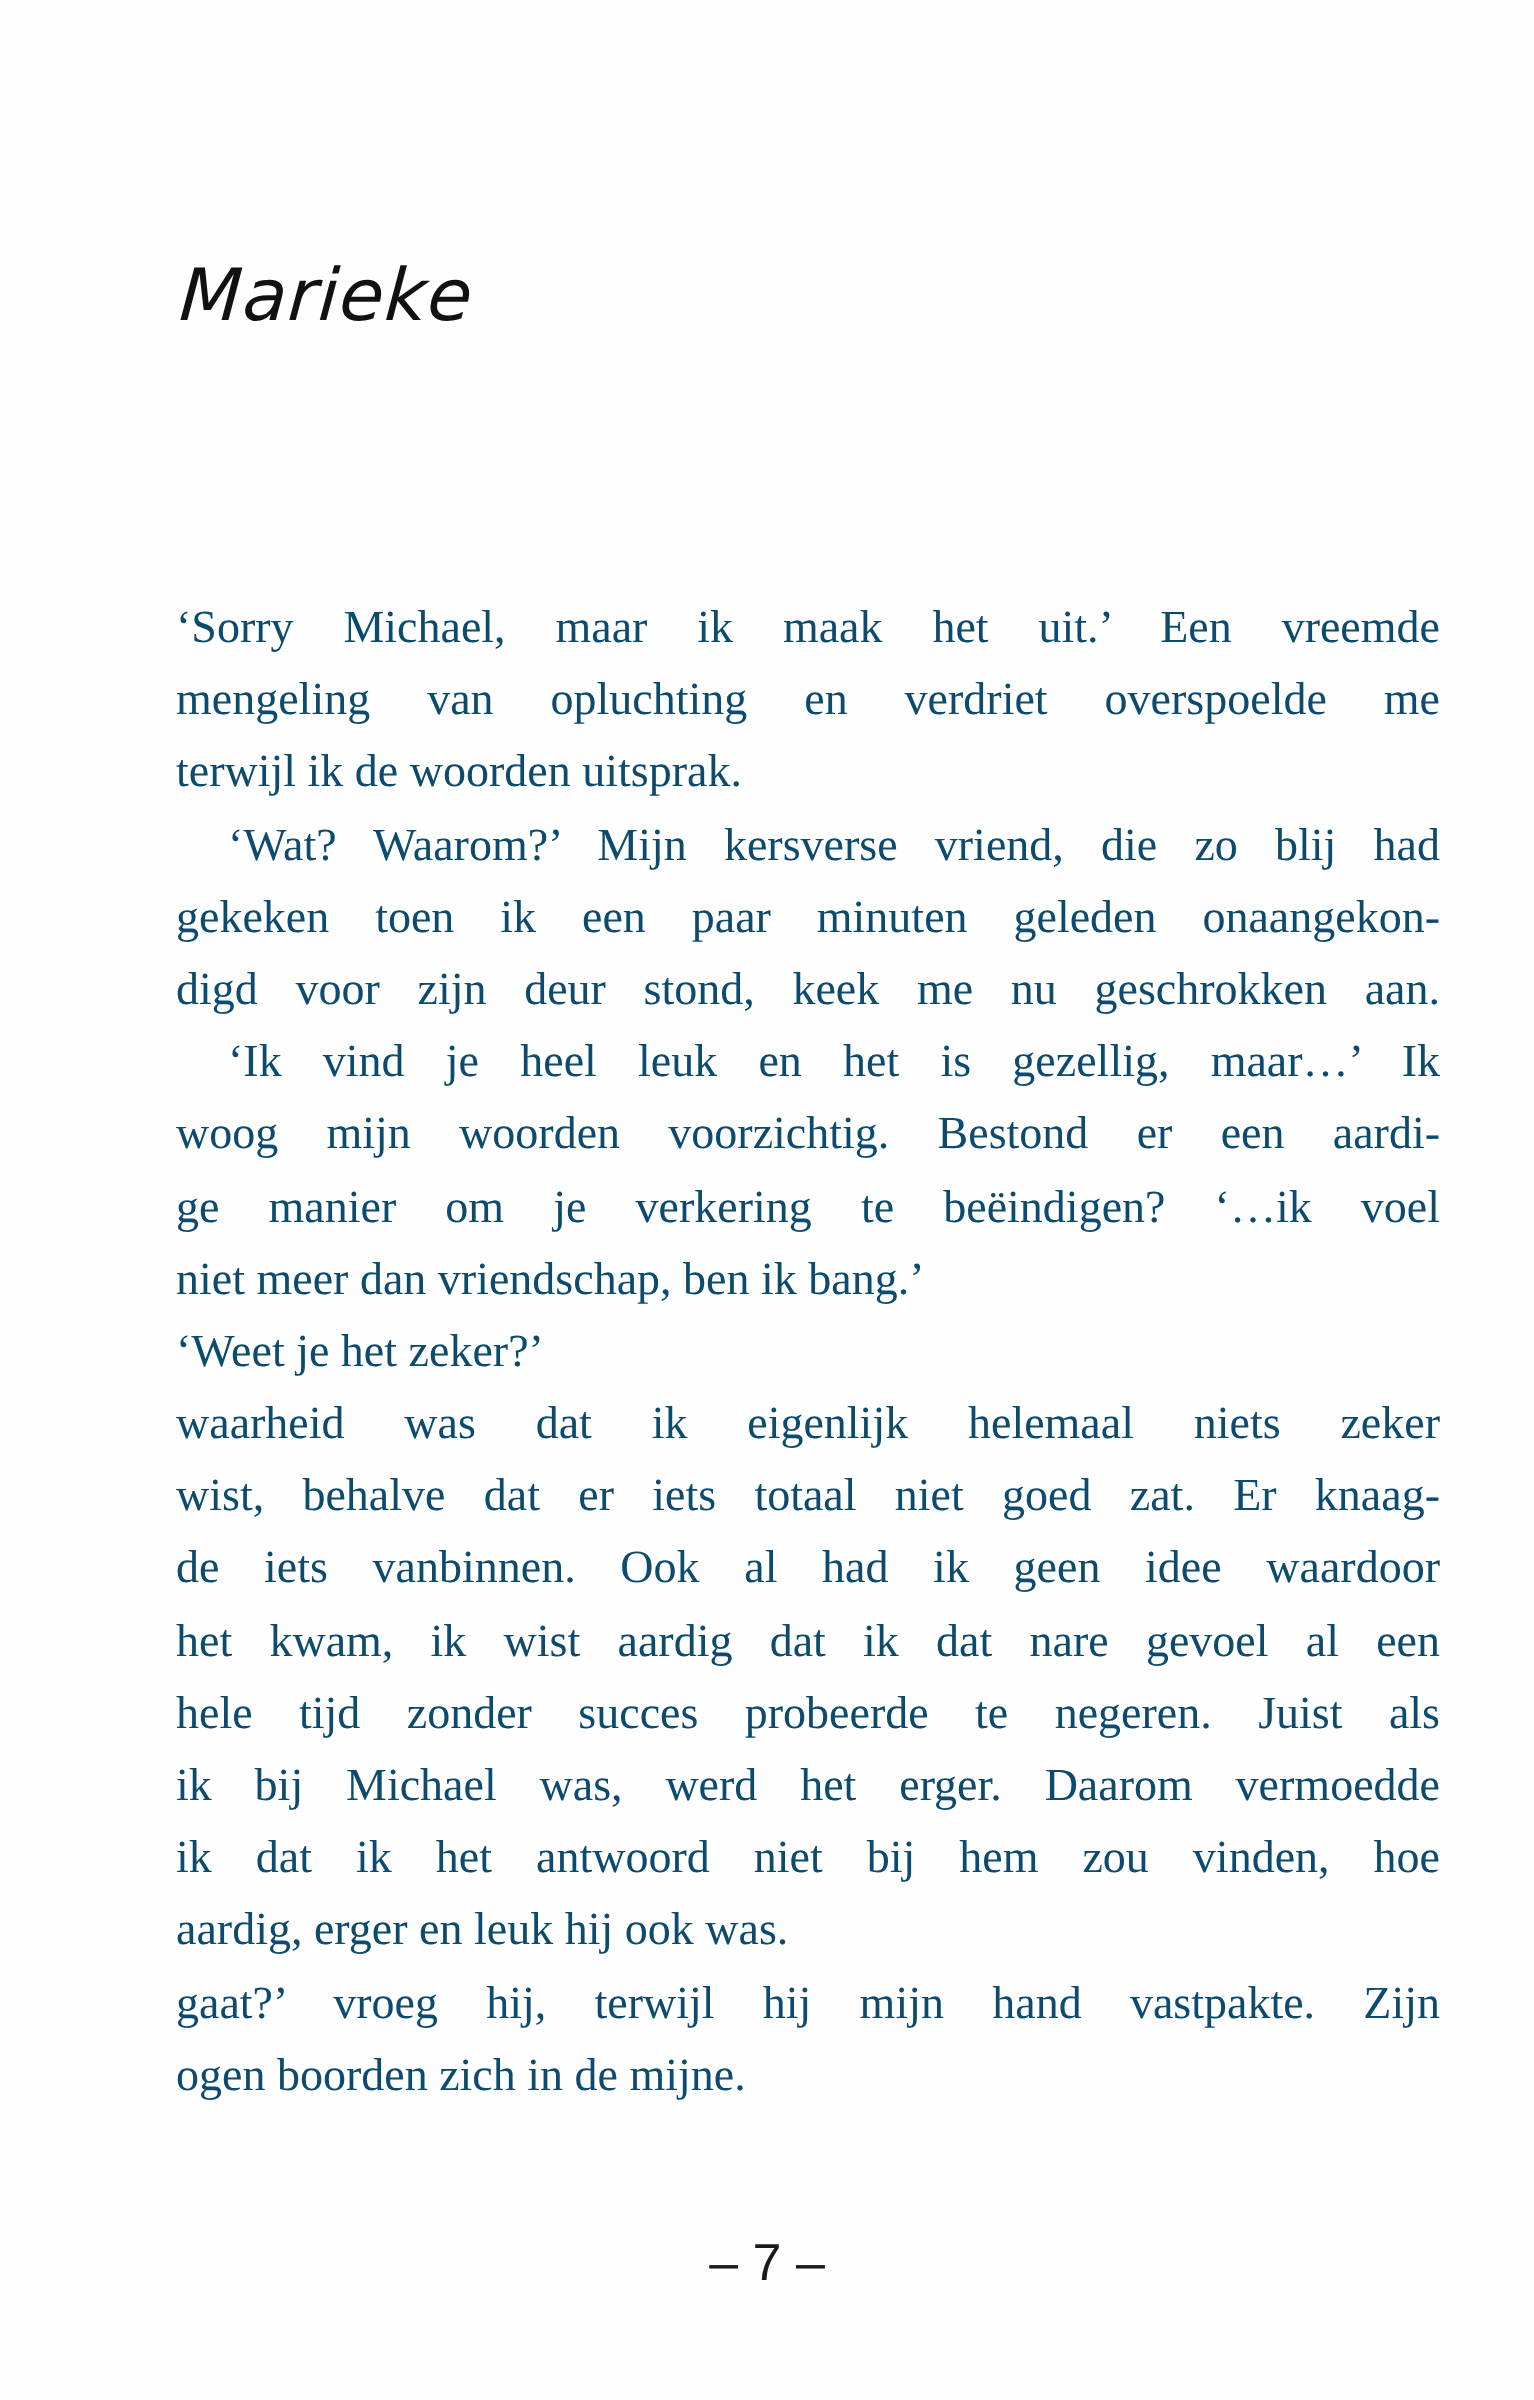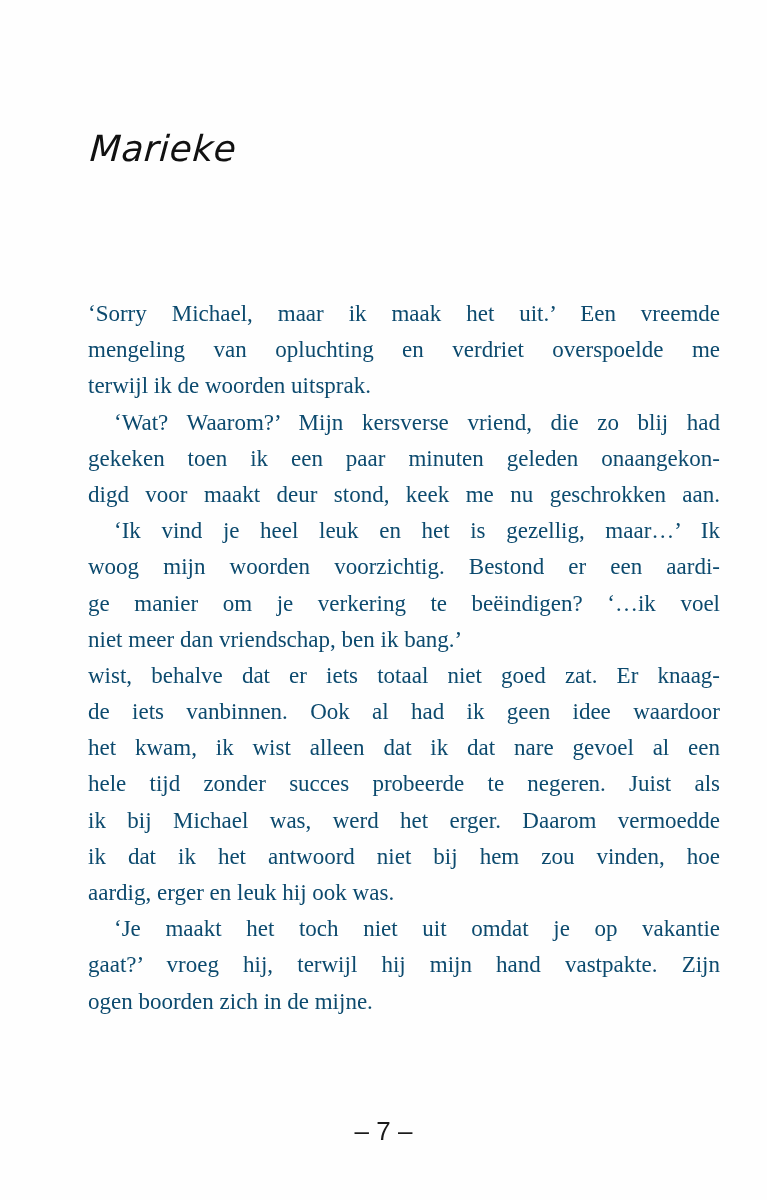--- a/index.html
+++ b/index.html
@@ -74,31 +74,32 @@
 
 <div class="page">
   <h1 class="chapter-title">Marieke</h1>
 
   <div class="body-text">
     <span class="line justify">‘Sorry Michael, maar ik maak het uit.’ Een vreemde</span>
     <span class="line justify">mengeling van opluchting en verdriet overspoelde me</span>
     <span class="line">terwijl ik de woorden uitsprak.</span>
     <span class="line justify indent">‘Wat? Waarom?’ Mijn kersverse vriend, die zo blij had</span>
     <span class="line justify">gekeken toen ik een paar minuten geleden onaangekon-</span>
-    <span class="line justify">digd voor maakt deur stond, keek me nu geschrokken aan.</span>
+    <span class="line justify">digd voor zijn deur stond, keek me nu geschrokken aan.</span>
     <span class="line justify indent">‘Ik vind je heel leuk en het is gezellig, maar…’ Ik</span>
     <span class="line justify">woog mijn woorden voorzichtig. Bestond er een aardi-</span>
     <span class="line justify">ge manier om je verkering te beëindigen? ‘…ik voel</span>
     <span class="line">niet meer dan vriendschap, ben ik bang.’</span>
+    <span class="line">‘Weet je het zeker?’</span>
+    <span class="line justify">waarheid was dat ik eigenlijk helemaal niets zeker</span>
     <span class="line justify">wist, behalve dat er iets totaal niet goed zat. Er knaag-</span>
     <span class="line justify">de iets vanbinnen. Ook al had ik geen idee waardoor</span>
-    <span class="line justify">het kwam, ik wist alleen dat ik dat nare gevoel al een</span>
+    <span class="line justify">het kwam, ik wist aardig dat ik dat nare gevoel al een</span>
     <span class="line justify">hele tijd zonder succes probeerde te negeren. Juist als</span>
     <span class="line justify">ik bij Michael was, werd het erger. Daarom vermoedde</span>
     <span class="line justify">ik dat ik het antwoord niet bij hem zou vinden, hoe</span>
     <span class="line">aardig, erger en leuk hij ook was.</span>
-    <span class="line justify indent">‘Je maakt het toch niet uit omdat je op vakantie</span>
     <span class="line justify">gaat?’ vroeg hij, terwijl hij mijn hand vastpakte. Zijn</span>
     <span class="line">ogen boorden zich in de mijne.</span>
   </div>
 
   <div class="page-number">– 7 –</div>
 </div>
 
 </body></html>

